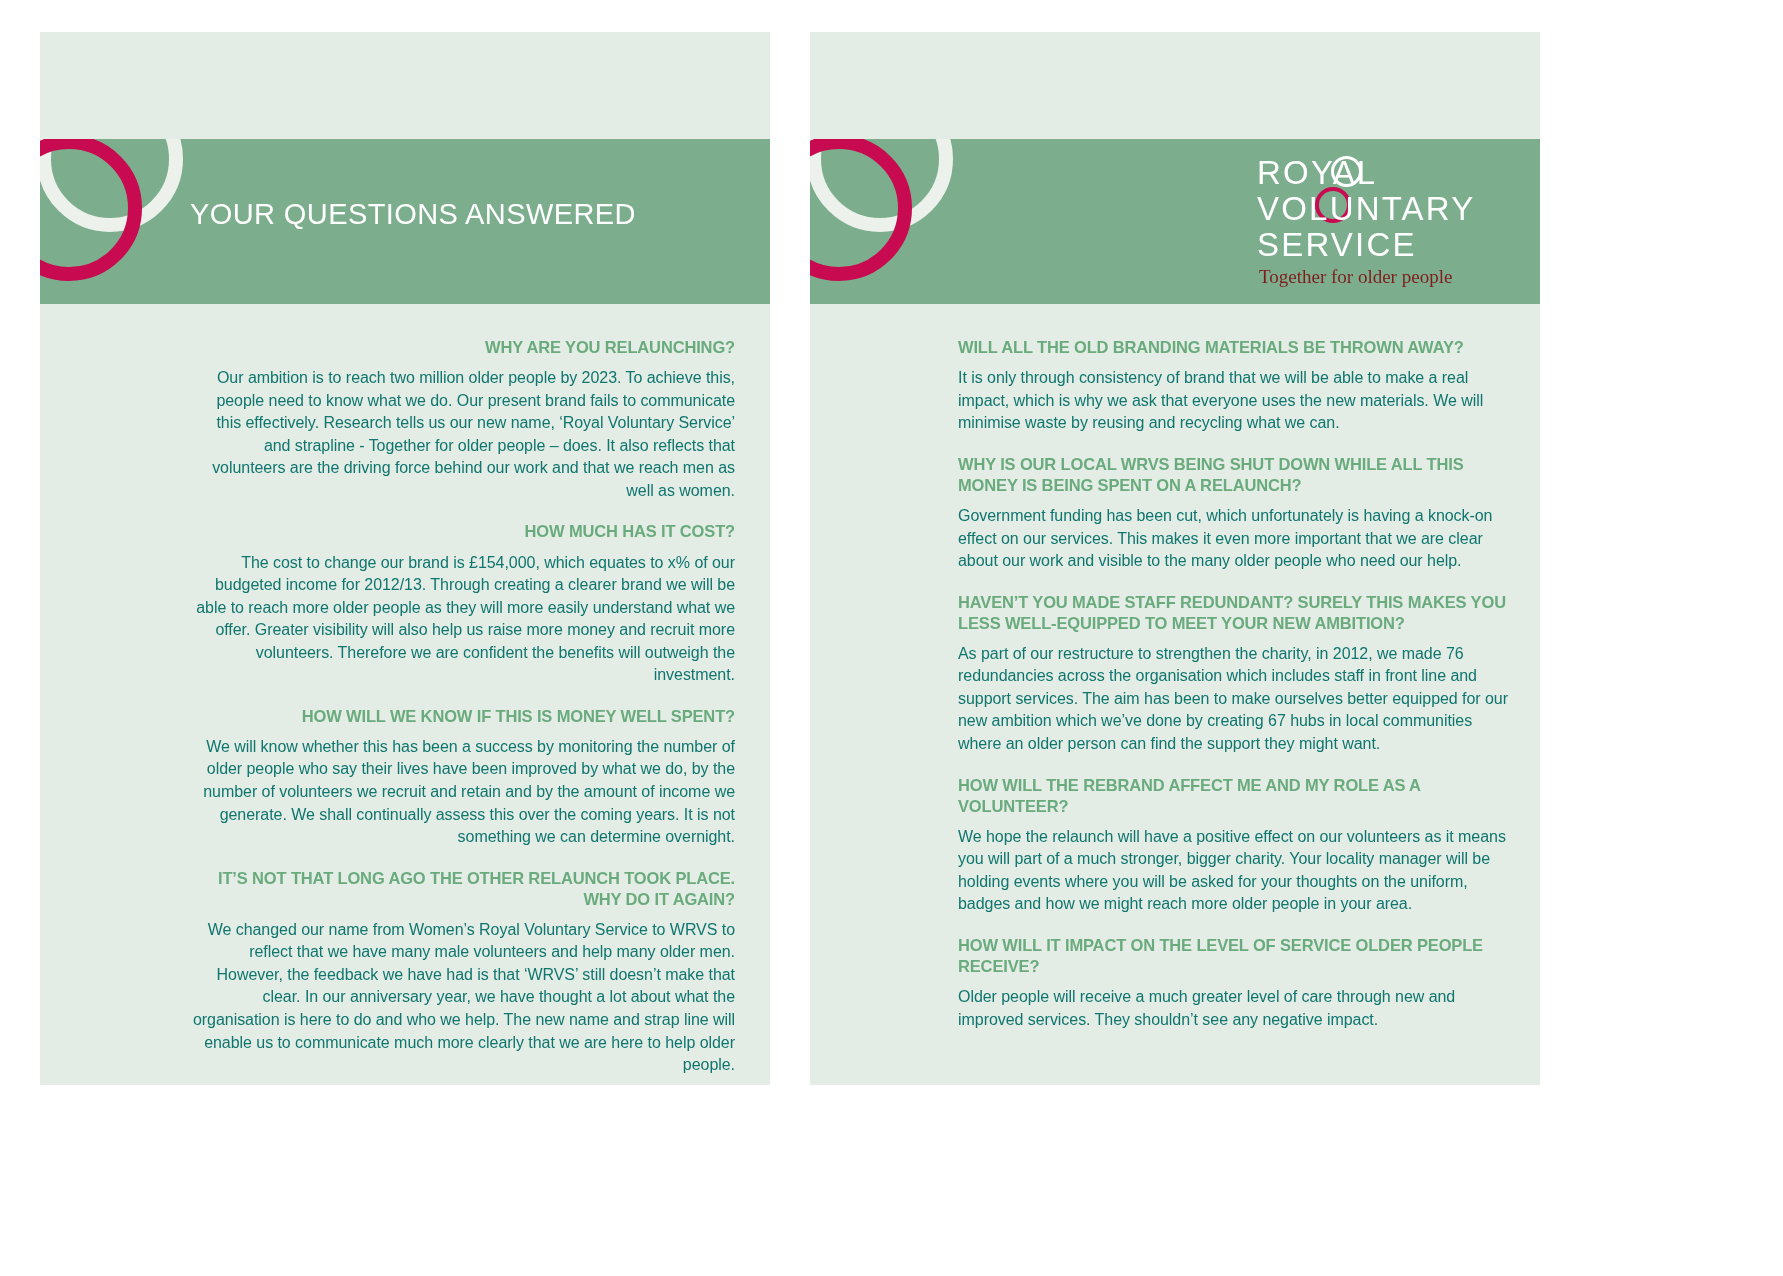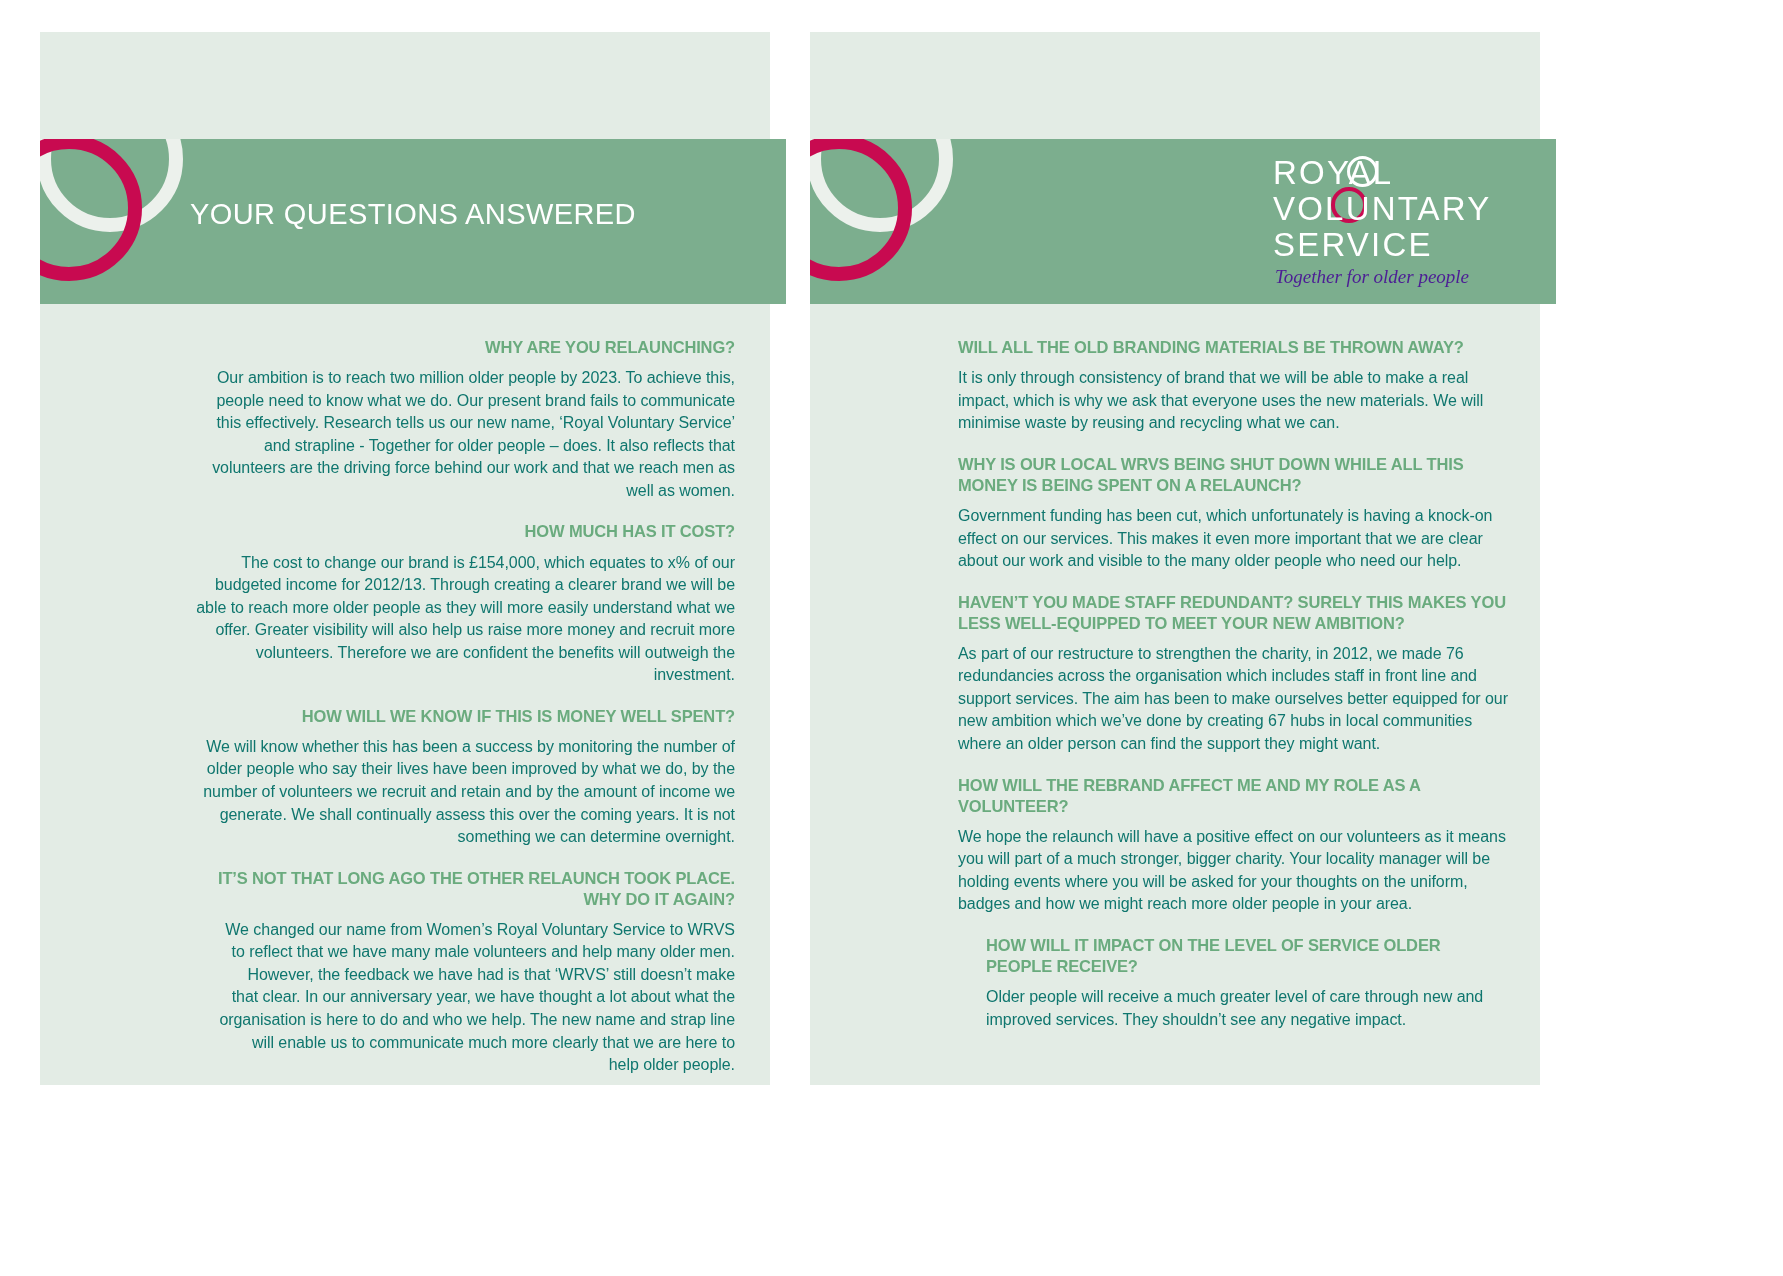--- a/index.html
+++ b/index.html
@@ -19,21 +19,20 @@
   }
   #page-left{left:40px;text-align:right;}
   #page-right{left:810px;}
 
   
   .band{
     position:absolute;left:0;top:107px;
     width:730px;height:165px;
     background:#7cae8e;
     overflow:hidden;
-    padding-left:16px;
   }
   .band-inner{position:absolute;inset:0;overflow:hidden;}
 
   
   .ring{position:absolute;border-radius:50%;box-sizing:border-box;}
   .ring-white{
     left:-3px;top:-53px;width:146px;height:146px;
     border:14px solid #ecf1ec;
   }
   .ring-crimson{
@@ -72,36 +71,36 @@
     border:4.6px solid #c80a50;box-sizing:border-box;
   }
   .logo-mask{
     position:absolute;left:74px;top:0px;
     width:31px;height:31px;border-radius:50%;
     border:3.4px solid #ffffff;box-sizing:border-box;
     z-index:3;
   }
   .logo-tagline{
     position:absolute;left:2px;top:110px;
-    color:#4c1d95;font-style:italic;
+    color:#7f1d1d;
     font-size:19px;white-space:nowrap;
     font-family:"Liberation Serif", serif;
   }
 
   
   .col{
     position:absolute;
     top:305px;
     left:150px;
     width:545px;
   }
   #page-right .col{left:148px;width:552px;}
 
   .qa{margin:0 0 19px 0;}
-  .qa:last-child{margin-bottom:0;margin-left:28px;}
+  .qa:last-child{margin-bottom:0;}
   .q{
     color:#6aab7e;
     font-size:16.5px;
     line-height:1.28;
     letter-spacing:-.15px;
     margin:0 0 9px 0;
     font-weight:700;
   }
   .a{
     color:#0f766e;

